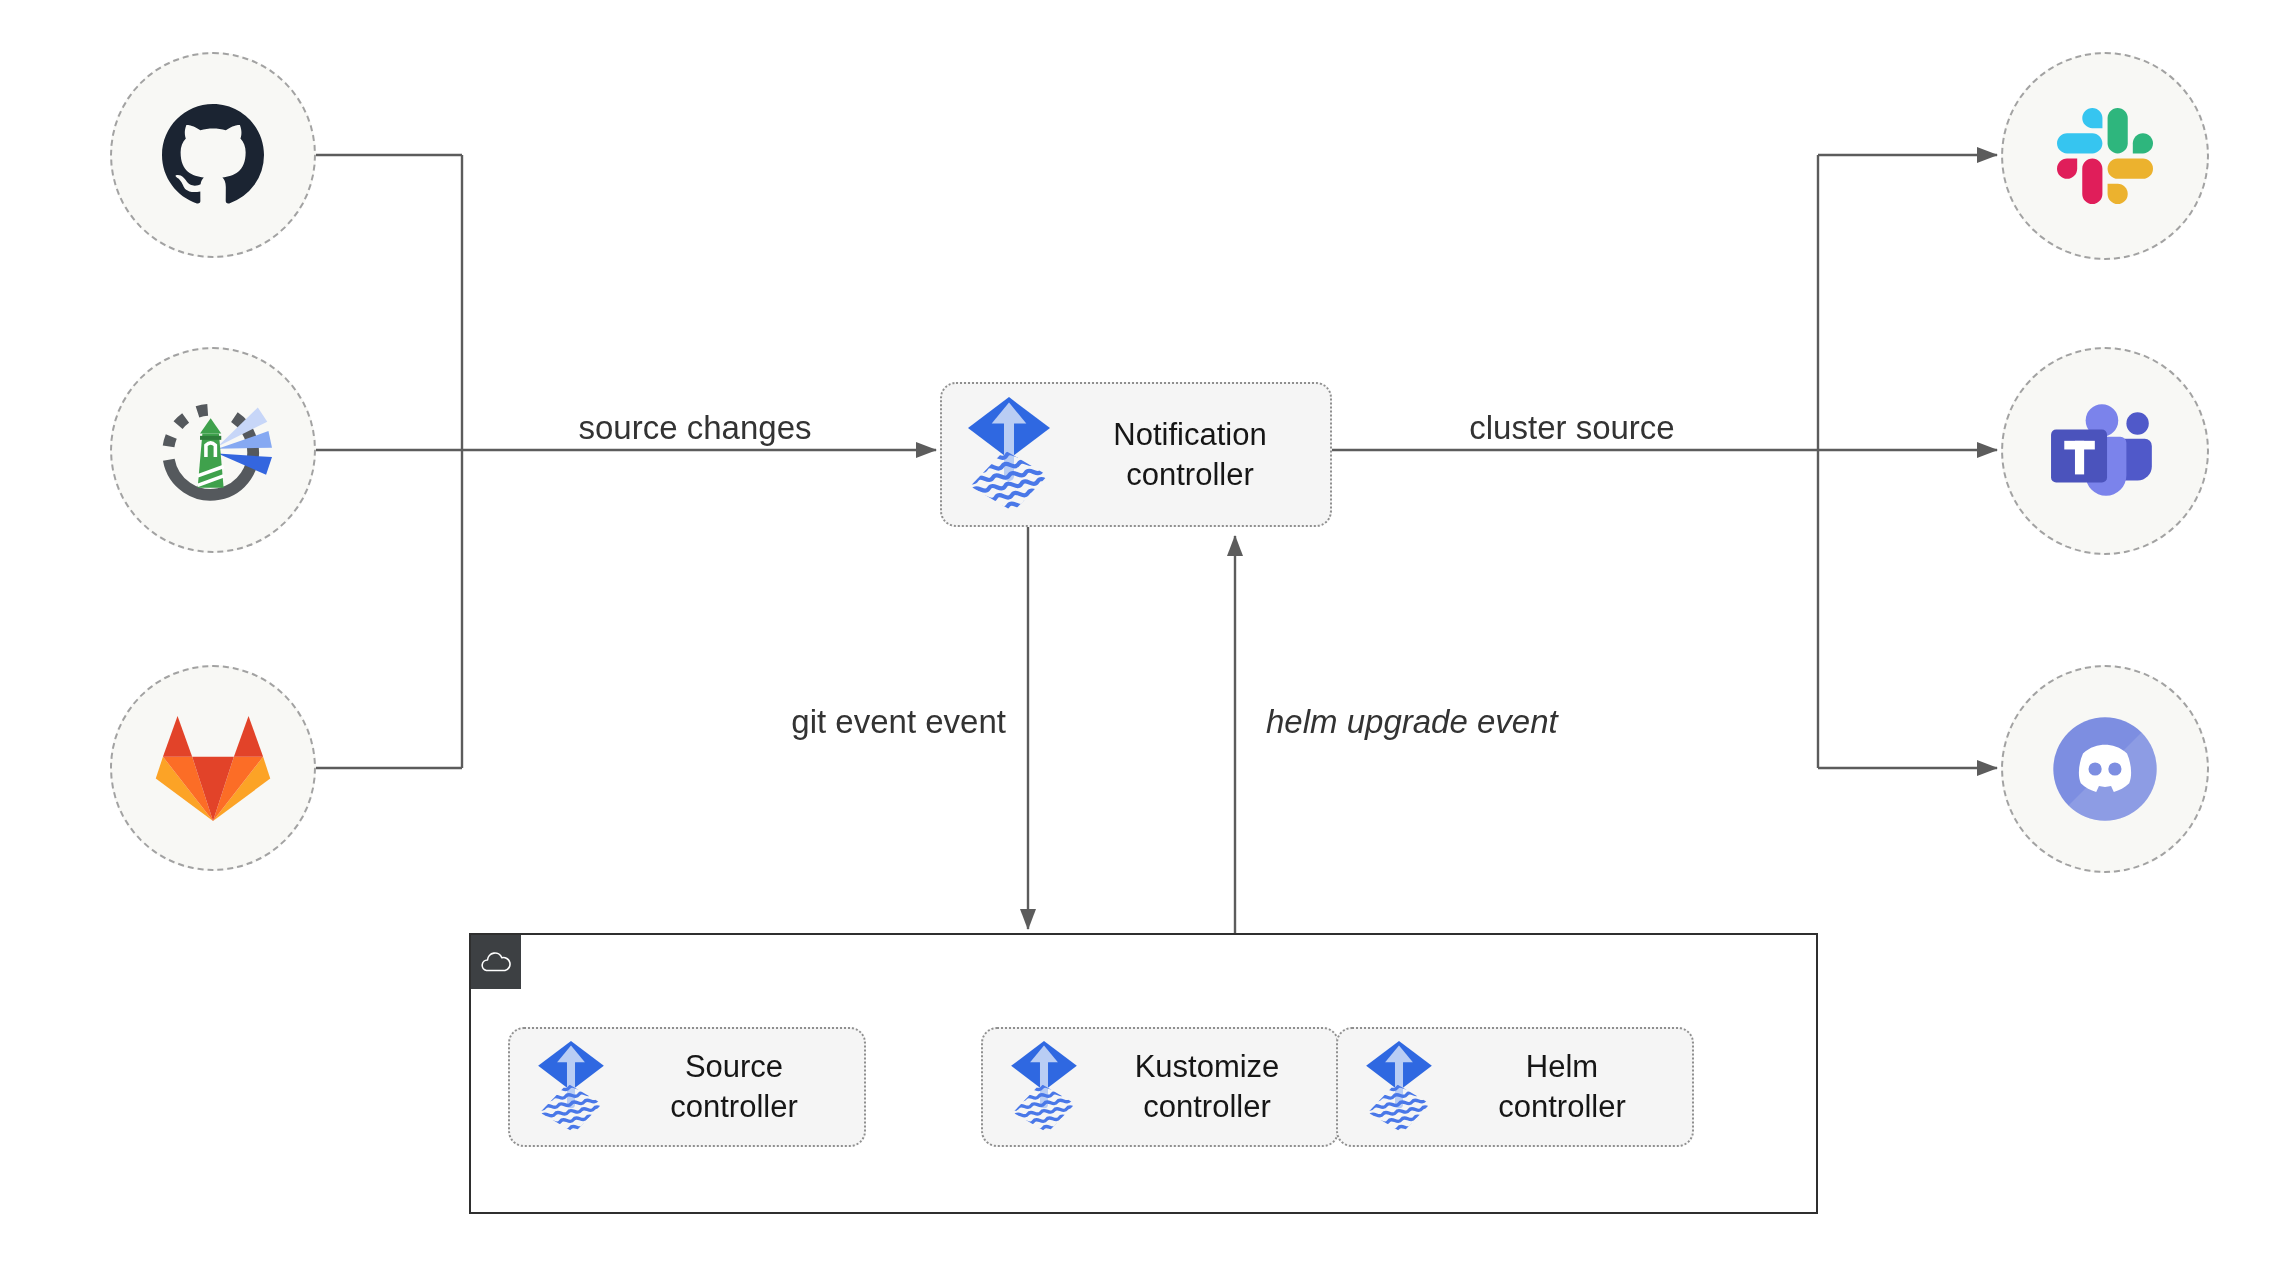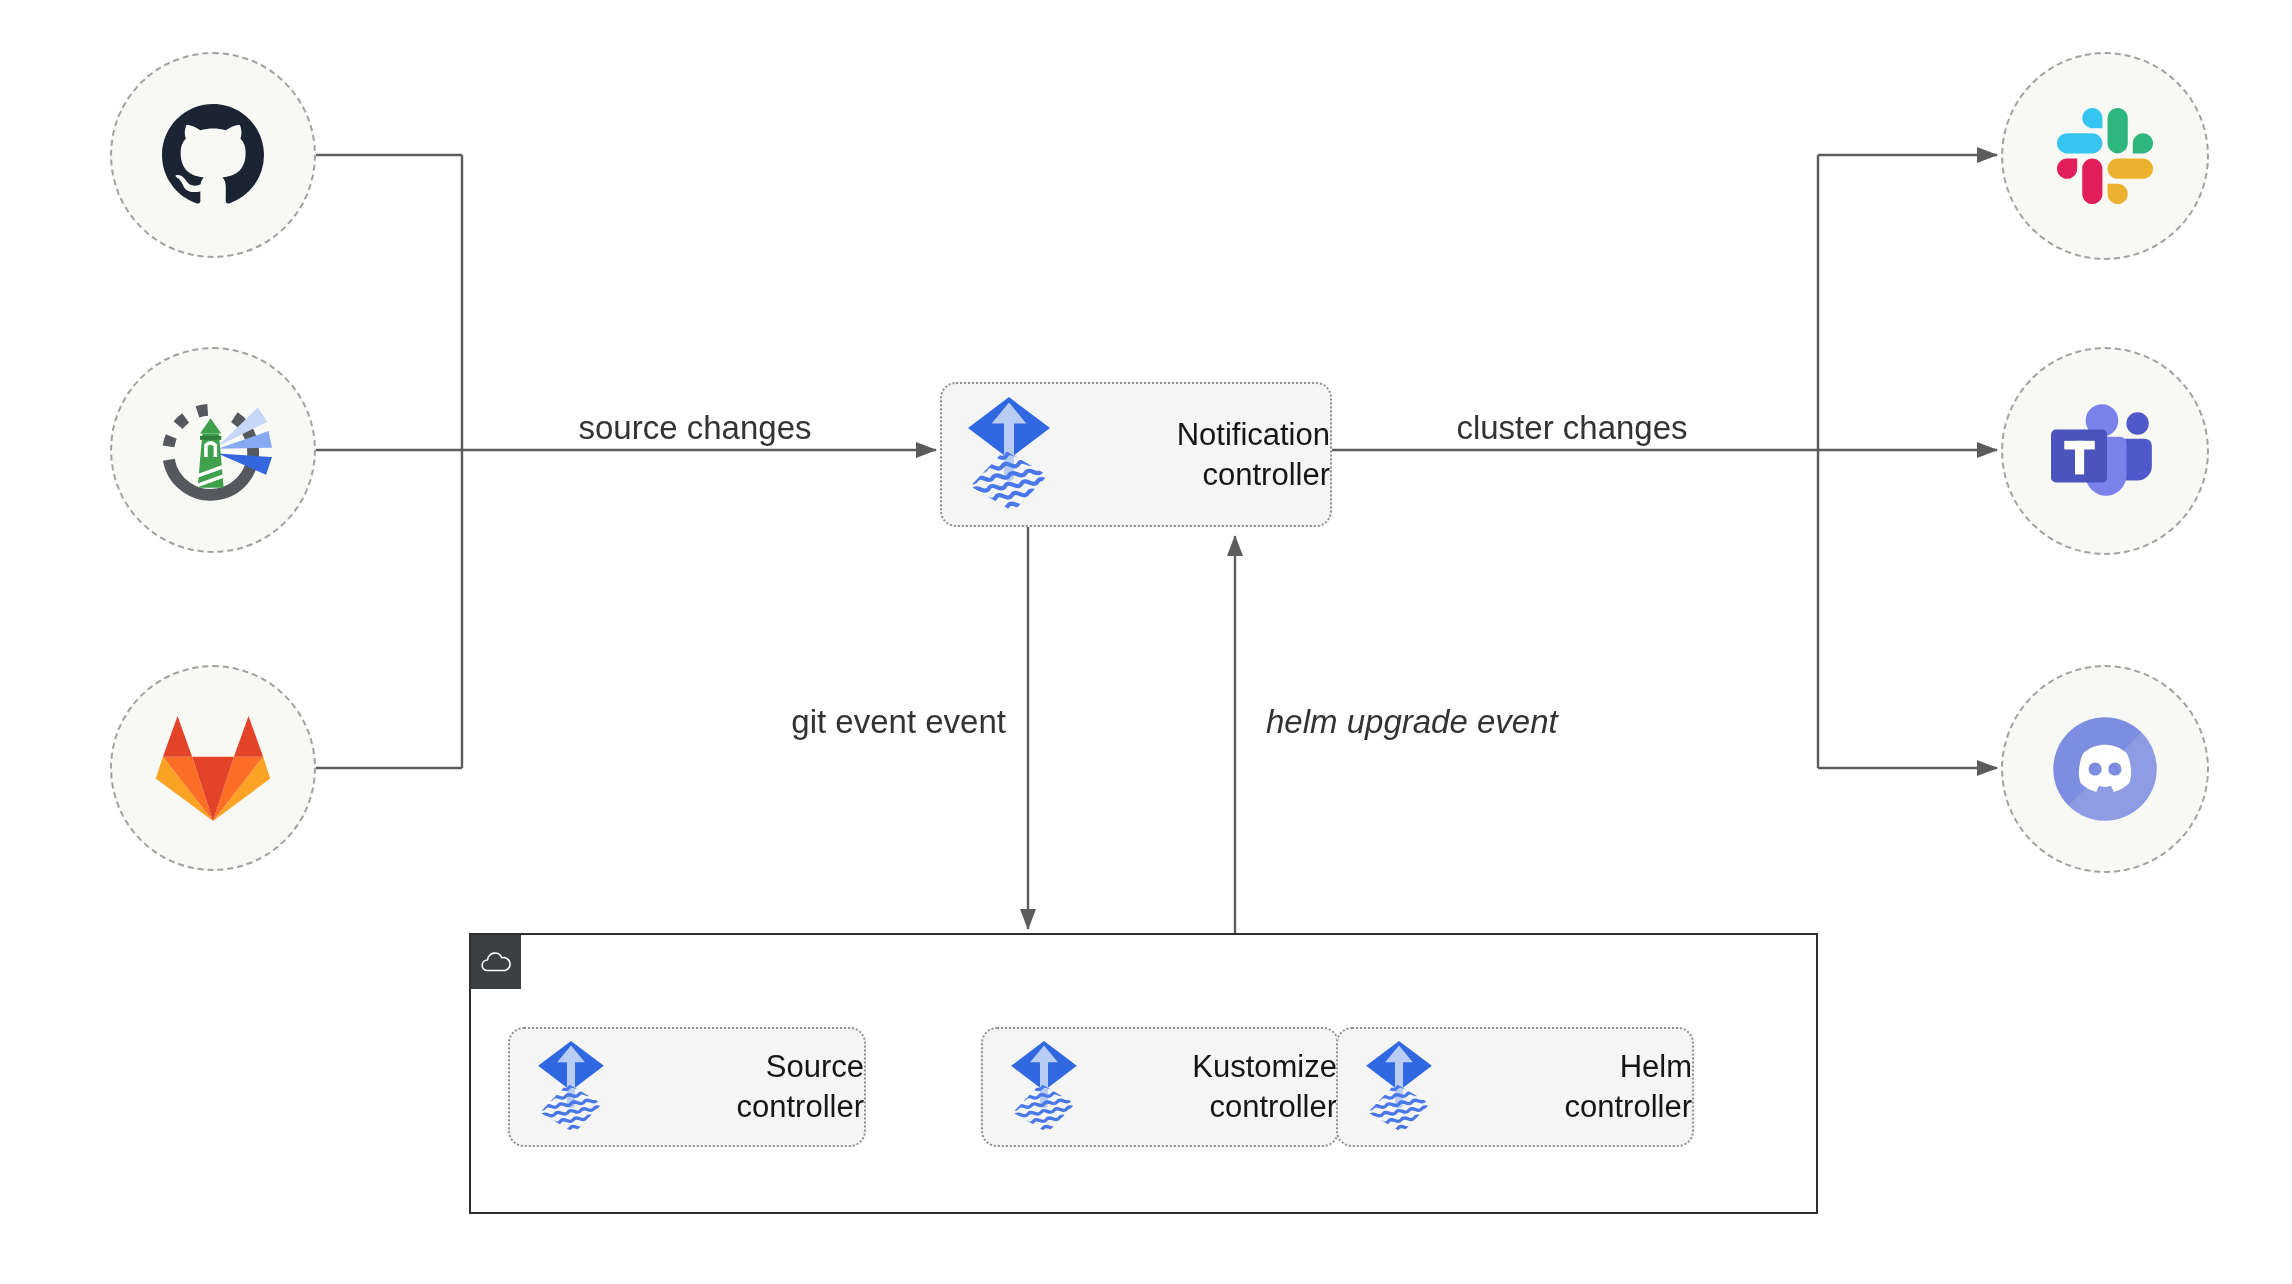--- a/index.html
+++ b/index.html
@@ -4,21 +4,21 @@
 <style>
   html,body{margin:0;padding:0;background:#ffffff;}
   .canvas{position:relative;width:2292px;height:1284px;background:#ffffff;overflow:hidden;
           font-family:"Liberation Sans", sans-serif;border-radius:19px;}
   
   .node-circle{position:absolute;border:2px dashed #a2a2a2;border-radius:50%;
                background:#f8f8f5;display:flex;align-items:center;justify-content:center;box-sizing:border-box;}
   
   .ctl-box{position:absolute;border:2px dotted #8f8f8f;border-radius:16px;background:#f5f5f5;
            box-sizing:border-box;display:flex;align-items:center;}
-  .ctl-text{flex:1;text-align:right;color:#161616;font-size:31px;line-height:40px;}
+  .ctl-text{flex:1;text-align:center;color:#161616;font-size:31px;line-height:40px;}
   
   .edge-label{position:absolute;color:#333333;font-size:33px;white-space:nowrap;background:#ffffff;padding:0 6px;}
   .center-anchor{transform:translate(-50%,-50%);}
   .right-anchor{transform:translate(-100%,-50%);}
   .left-anchor{transform:translate(0,-50%);font-style:italic;}
   
   .group-box{position:absolute;border:2px solid #2f2f2f;background:#ffffff;box-sizing:border-box;}
   .group-badge{position:absolute;left:0;top:0;width:50px;height:54px;background:#3d4043;
                display:flex;align-items:center;justify-content:center;}
   .group-title{position:absolute;left:68px;top:0;height:54px;display:flex;align-items:center;
@@ -142,21 +142,21 @@
       <polygon points="100,0 100,100 0,100" fill="rgba(255,255,255,0.13)" clip-path="url(#disc-clip)"></polygon>
       <path fill="#ffffff" d="M30,36 C36,30 44,28 50,28 C56,28 64,30 70,36 C74,45 75,56 72,63
                C68,67 63,69.5 58,71 L55.5,65.5 C52,66.5 48,66.5 44.5,65.5 L42,71
                C37,69.5 32,67 28,63 C25,56 26,45 30,36 Z"></path>
       <circle cx="41" cy="50" r="6" fill="#7d8ee1"></circle>
       <circle cx="59" cy="50" r="6" fill="#7d8ee1"></circle>
     </svg>
   </div>
 
   <div class="edge-label center-anchor" style="left:695px;top:428px;">source changes</div>
-  <div class="edge-label center-anchor" style="left:1572px;top:428px;">cluster changes</div>
+  <div class="edge-label center-anchor" style="left:1572px;top:428px;">cluster source</div>
   <div class="edge-label right-anchor" style="left:1012px;top:722px;">git event event</div>
   <div class="edge-label left-anchor" style="left:1260px;top:722px;">helm upgrade event</div>
 
   <div class="ctl-box" style="left:940px;top:382px;width:392px;height:145px;">
     <svg width="82" height="115" style="margin-left:26px;">
       <use href="#flux-icon"></use>
     </svg>
     <div class="ctl-text">
       <div>Notification</div>
       <div>controller</div>

